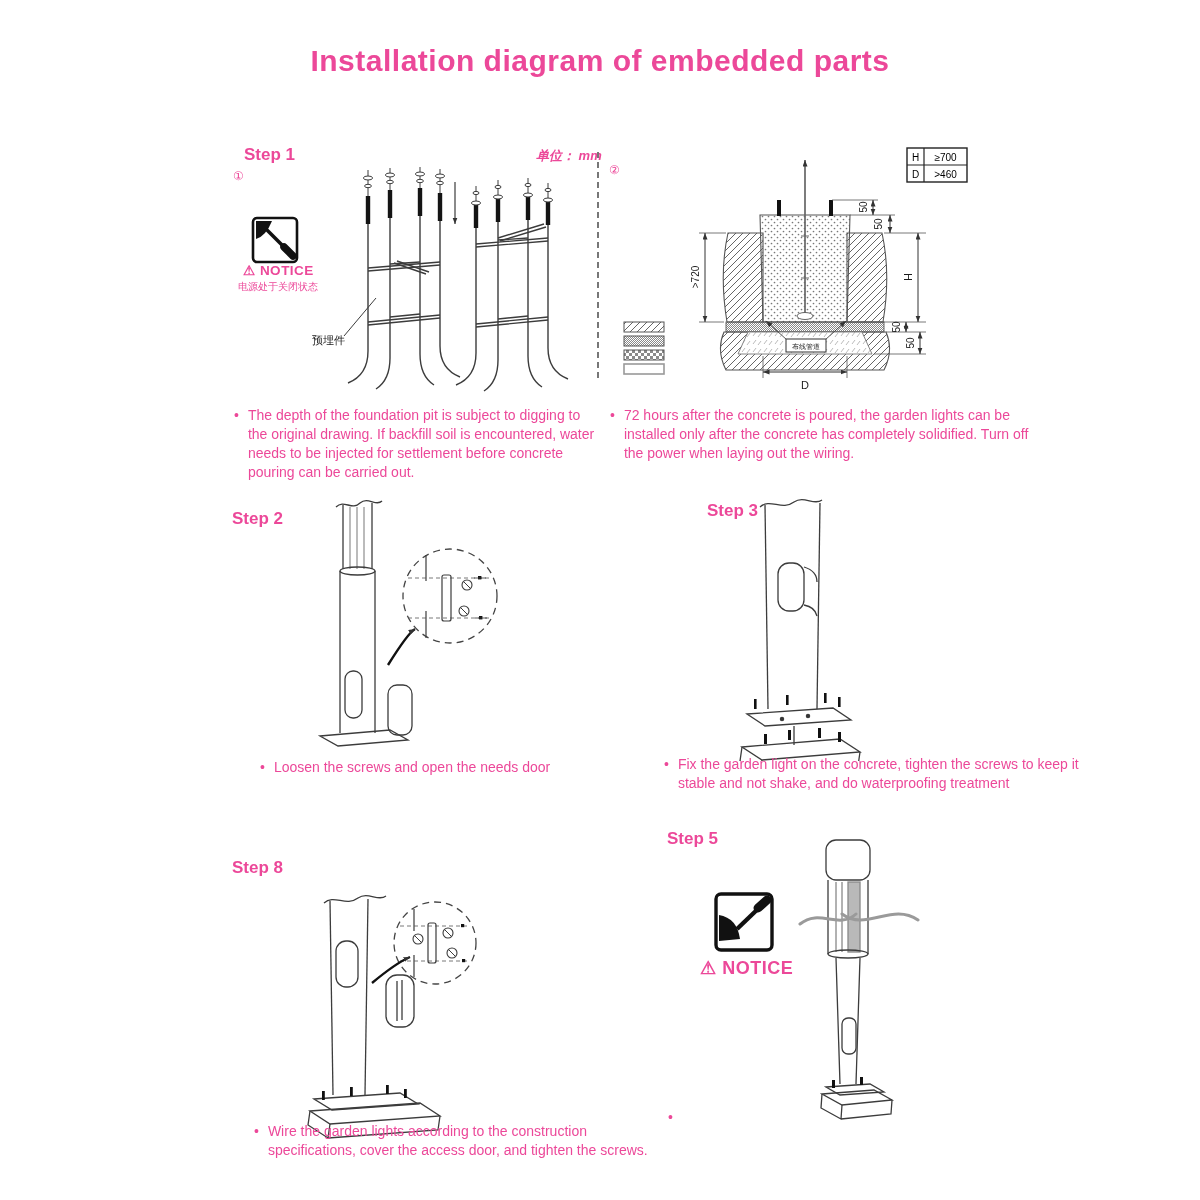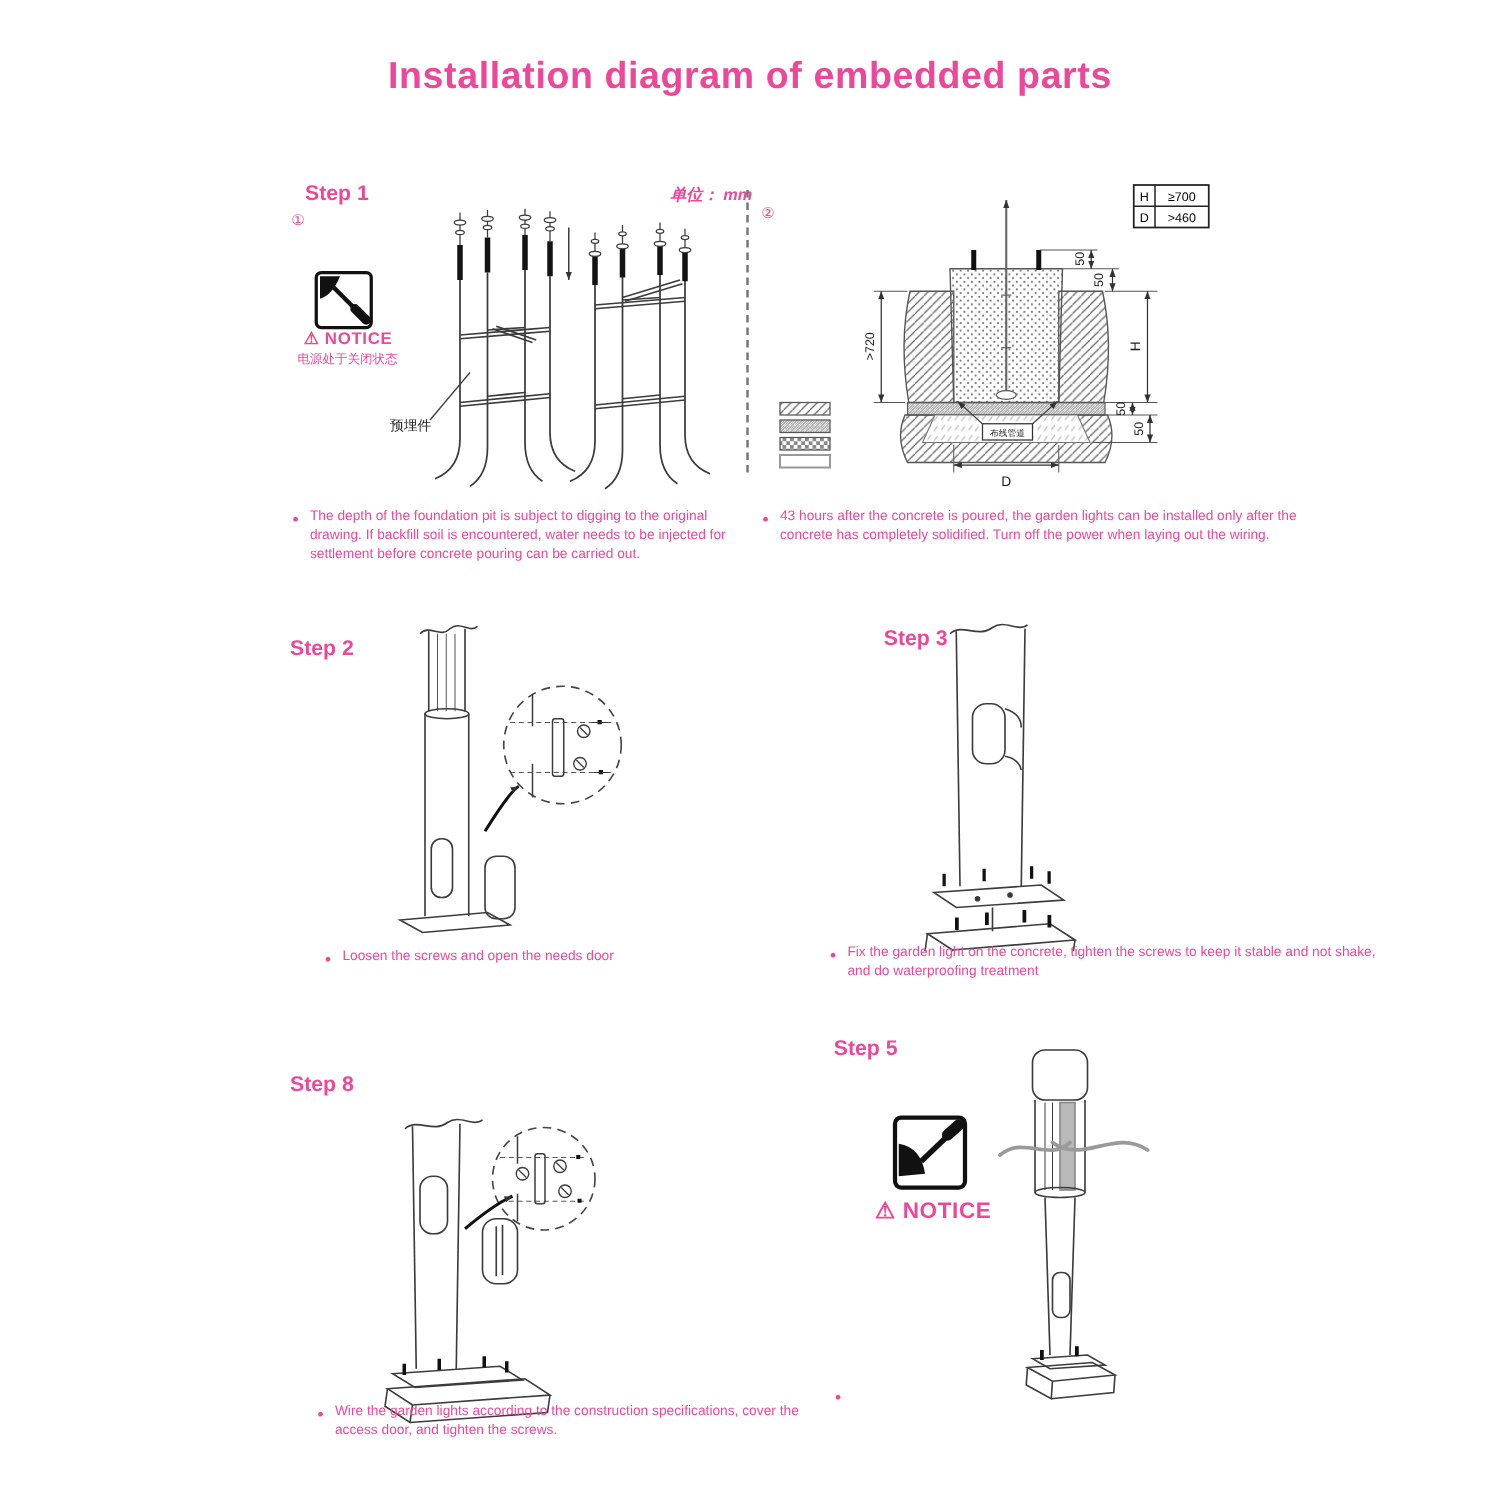--- a/index.html
+++ b/index.html
@@ -9,21 +9,21 @@
   .title{top:44px;left:0;width:1200px;text-align:center;font-size:30px;font-weight:bold;letter-spacing:.5px;}
   .step-label{font-size:17px;font-weight:bold;}
   .marker{font-size:12px;}
   .units{font-size:13px;font-weight:bold;}
   .sep{left:597px;top:152px;height:226px;border-left:2px dashed #777;}
   .notice-word{font-size:13.5px;font-weight:bold;letter-spacing:.5px;}
   .notice-word-lg{font-size:18px;font-weight:bold;letter-spacing:.5px;}
   .notice-sub{font-size:10px;}
   .brow{display:flex;gap:9px;align-items:flex-start;}
   .brow .dot{font-size:14px;line-height:1.35;}
-  .brow p{margin:0;font-size:11px;line-height:1.36;}
+  .brow p{margin:0;font-size:14px;line-height:1.36;}
   svg text{font-family:"Liberation Sans",sans-serif;}
 </style>
 </head>
 <body>
 
 <div class="canvas">
 
   <svg width="0" height="0" style="position:absolute" aria-hidden="true">
     <defs>
       <pattern id="hatch" width="7" height="7" patternUnits="userSpaceOnUse">
@@ -209,21 +209,21 @@
       <text x="38.5" y="29.5" font-size="10" text-anchor="middle">&gt;460</text>
     </g>
   </svg>
 
   <div class="abs brow" style="left:234px;top:406px;width:362px;">
     <span class="dot">•</span>
     <p>The depth of the foundation pit is subject to digging to the original drawing. If backfill soil is encountered, water needs to be injected for settlement before concrete pouring can be carried out.</p>
   </div>
   <div class="abs brow" style="left:610px;top:406px;width:436px;">
     <span class="dot">•</span>
-    <p>43 hours after the concrete is poured, the garden lights can be installed only after the concrete has completely solidified. Turn off the power when laying out the wiring.</p>
+    <p>72 hours after the concrete is poured, the garden lights can be installed only after the concrete has completely solidified. Turn off the power when laying out the wiring.</p>
   </div>
 
   <div class="abs step-label" style="left:232px;top:509px;">Step 2</div>
   <svg class="abs" style="left:250px;top:493px;" width="330" height="272" viewBox="0 0 330 272">
     <g stroke="#3c3c3c" stroke-width="1.3" fill="none">
       <path d="M86,14 C94,6 102,18 110,10 C118,3 126,14 132,8"></path>
       <line x1="93" y1="12" x2="93" y2="76"></line>
         <line x1="122" y1="10" x2="122" y2="76"></line>
       <line x1="100" y1="14" x2="100" y2="76" stroke-width="0.7"></line>
         <line x1="107" y1="14" x2="107" y2="76" stroke-width="0.7"></line>

